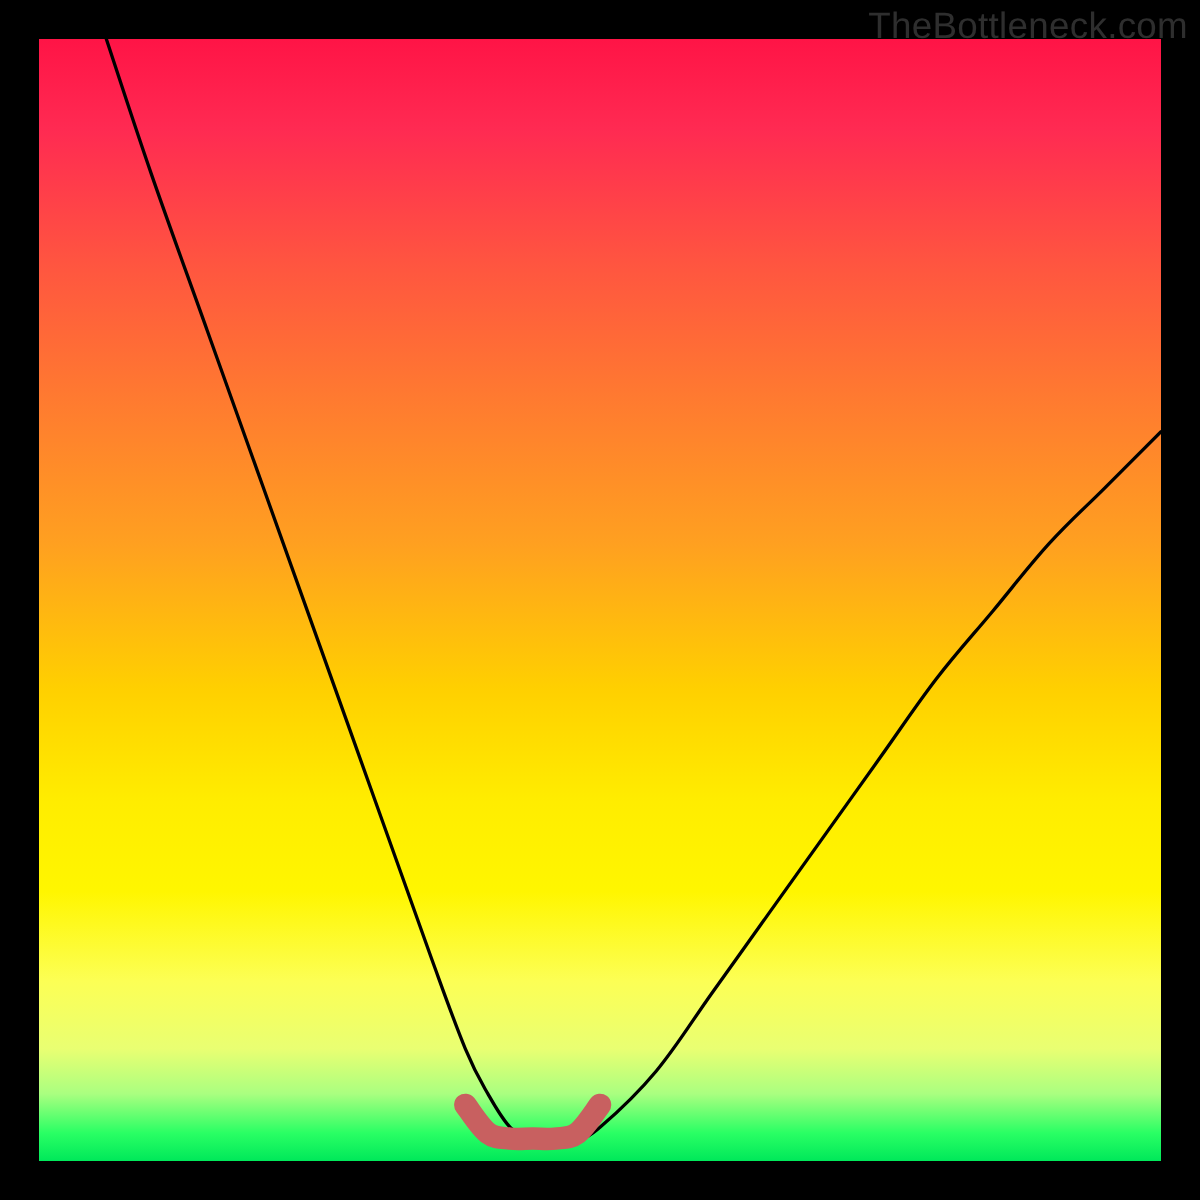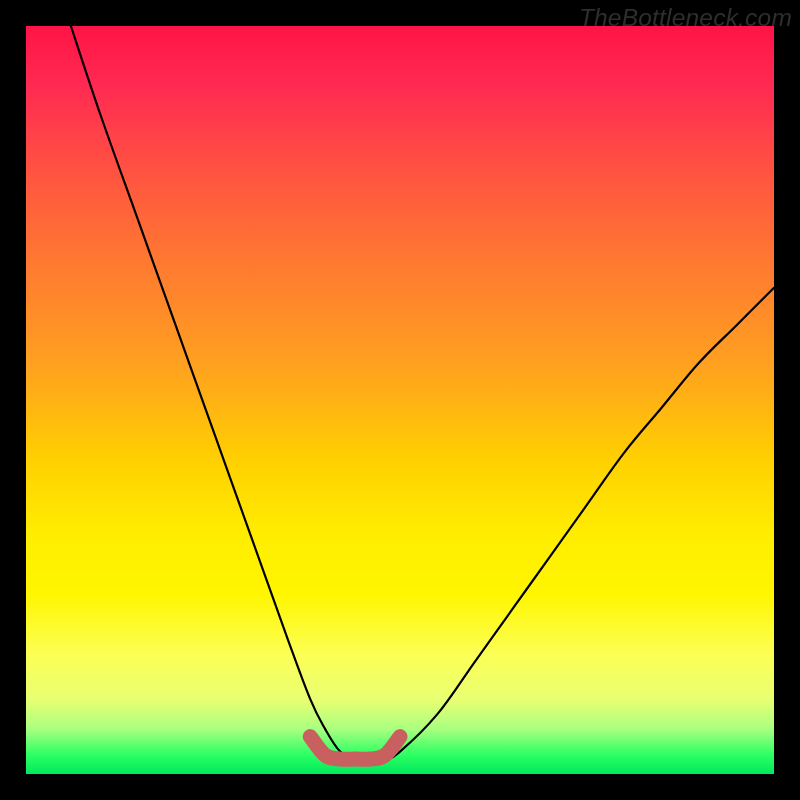--- a/index.html
+++ b/index.html
@@ -9,21 +9,20 @@
     height: 800px;
     background: #000;
     overflow: hidden;
     font-family: Arial, Helvetica, sans-serif;
   }
   .frame {
     position: relative;
     width: 800px;
     height: 800px;
     background: #000;
-    font-style: italic;
   }
   .plot-area {
     position: absolute;
     left: 26px;
     top: 26px;
     width: 748px;
     height: 748px;
     
     background: linear-gradient(
       to bottom,

